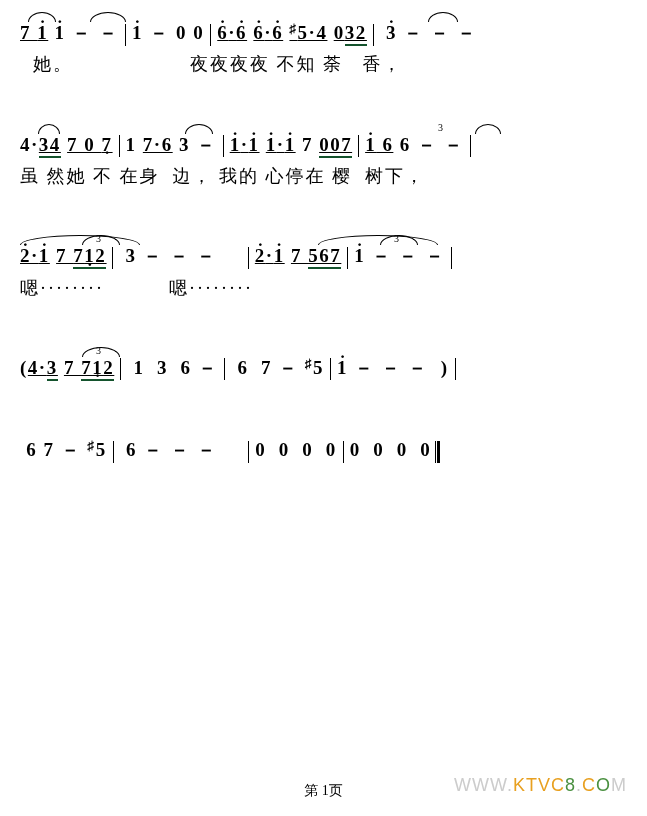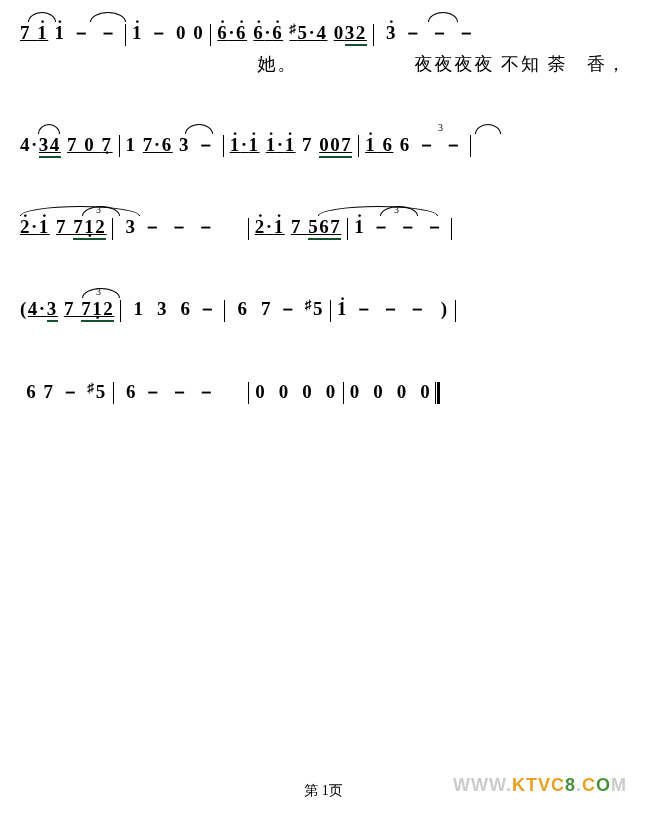--- a/index.html
+++ b/index.html
@@ -24,21 +24,20 @@
     line-height: 1.6;
     font-weight: bold;
   }
   .lyrics {
     font-family: "KaiTi", "楷体", serif;
     font-size: 18px;
     white-space: pre;
     line-height: 1.4;
     margin-top: 4px;
     letter-spacing: 2px;
-    text-align: right;
   }
   .und { text-decoration: underline; margin-top: 8px; }
   .dund { text-decoration: underline; border-bottom: 2px solid #14532d; padding-bottom: 1px; }
   .dot-over { position: relative; }
   .dot-over::before { content: "·"; position: absolute; top: -0.8em; left: 0.15em; font-size: 0.9em; }
   .dot-under { position: relative; }
   .dot-under::after { content: "·"; position: absolute; bottom: -0.7em; left: 0.15em; font-size: 0.9em; }
   .barline { display: inline-block; border-left: 1.5px solid #000; height: 22px; vertical-align: middle; margin: 0 6px; }
   .dbarline { display: inline-block; border-left: 1.5px solid #000; border-right: 3px solid #000; width: 5px; height: 22px; vertical-align: middle; margin: 0 4px; }
   .slur { position: absolute; border: 1.5px solid #000; border-bottom: none; border-radius: 50% 50% 0 0 / 100% 100% 0 0; height: 10px; }
@@ -50,21 +49,21 @@
     transform: translateX(-50%);
     font-family: Liberation Serif, serif;
     font-size: 14px;
   }
   .watermark {
     position: absolute;
     bottom: 20px;
     right: 20px;
     font-family: Arial, sans-serif;
     font-size: 18px;
-    font-weight: bold;
+    font-weight: normal;
     letter-spacing: 1px;
     text-align: center;
   }
   .wm-grey { color: #ccc; }
   .wm-orange { color: #e8a020; }
   .wm-green { color: #4a9040; }
   .sharp { font-size: 0.7em; vertical-align: top; }
 </style>
 </head>
 <body>
@@ -76,29 +75,31 @@
       <div class="slur" style="left: 70px; width: 36px; top: -6px;"></div>
       <div class="slur" style="left: 408px; width: 30px; top: -6px;"></div>
       <div class="lyrics">  她。                  夜夜夜夜 不知 荼   香，</div>
     </div>
     <div class="line" style="margin-bottom: 52px; margin-top: 0px;">
       <div class="notation">4·<span class="und dund">34</span> <span class="und">7 0 <span class="dot-under">7</span></span><span class="barline"></span>1 <span class="und">7·6</span> 3 －<span class="barline"></span><span class="und"><span class="dot-over">1</span>·<span class="dot-over">1</span></span> <span class="und"><span class="dot-over">1</span>·<span class="dot-over">1</span></span> 7 <span class="und dund">007</span><span class="barline"></span><span class="und"><span class="dot-over">1</span> 6</span> 6 － －<span class="barline"></span></div>
       <div class="slur" style="left: 18px; width: 22px; top: -6px;"></div>
       <div class="slur" style="left: 165px; width: 28px; top: -6px;"></div>
       <div class="slur" style="left: 455px; width: 26px; top: -6px;"></div>
       <div class="tri" style="left: 418px; top: -8px;">3</div>
+      <div class="lyrics">虽 然她 不 在身  边， 我的 心停在 樱  树下，</div>
     </div>
     <div class="line" style="margin-bottom: 52px; margin-top: 0px;">
       <div class="notation"><span class="und"><span class="dot-over">2</span>·<span class="dot-over">1</span></span> <span class="und">7 <span class="dund">7<span class="dot-under">1</span>2</span></span><span class="barline"></span> 3 － － －    <span class="barline"></span><span class="und"><span class="dot-over">2</span>·<span class="dot-over">1</span></span> <span class="und">7 <span class="dund">567</span></span><span class="barline"></span><span class="dot-over">1</span> － － －<span class="barline"></span></div>
       <div class="slur" style="left: 0px; width: 120px; top: -6px;"></div>
       <div class="slur" style="left: 62px; width: 38px; top: -6px;"></div>
       <div class="slur" style="left: 298px; width: 120px; top: -6px;"></div>
       <div class="slur" style="left: 360px; width: 38px; top: -6px;"></div>
       <div class="tri" style="left: 76px; top: -8px;">3</div>
       <div class="tri" style="left: 374px; top: -8px;">3</div>
+      <div class="lyrics">嗯········          嗯········</div>
     </div>
     <div class="line" style="margin-bottom: 52px; margin-top: 0px;">
       <div class="notation">(<span class="und">4·<span class="dund">3</span></span> <span class="und">7 <span class="dund">7<span class="dot-under">1</span>2</span></span><span class="barline"></span> 1  3  6 －<span class="barline"></span> 6  7 － <span class="sharp">♯</span>5<span class="barline"></span><span class="dot-over">1</span> － － －  )<span class="barline"></span></div>
       <div class="slur" style="left: 62px; width: 38px; top: -6px;"></div>
       <div class="tri" style="left: 76px; top: -8px;">3</div>
     </div>
     <div class="line" style="margin-bottom: 0px; margin-top: 0px;">
       <div class="notation"> 6 7 － <span class="sharp">♯</span>5<span class="barline"></span> 6 － － －    <span class="barline"></span>0  0  0  0<span class="barline"></span>0  0  0  0<span class="dbarline"></span></div>
     </div>
   </div>

